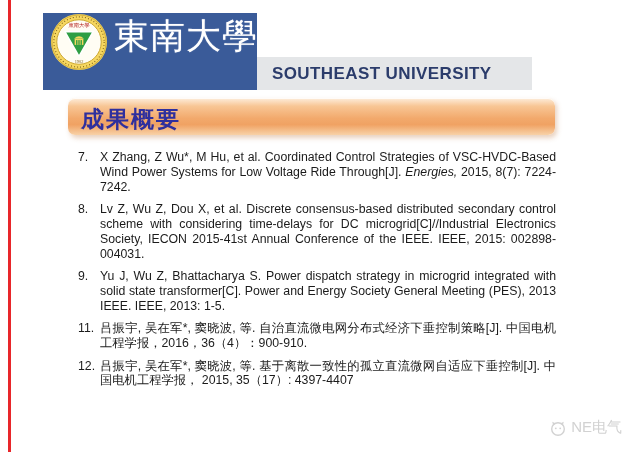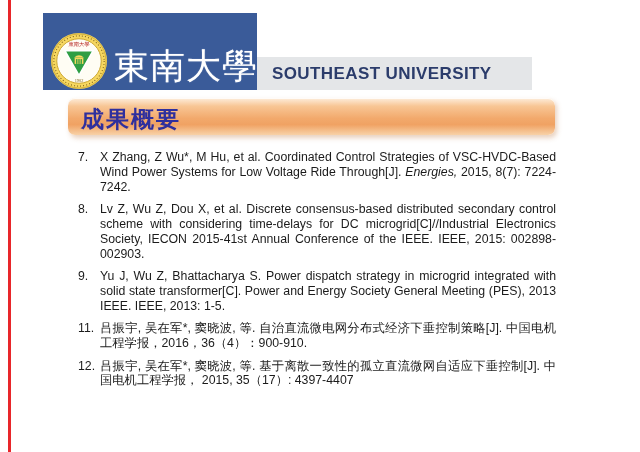--- a/index.html
+++ b/index.html
@@ -5,21 +5,21 @@
   html,body{margin:0;padding:0;background:#ffffff;}
   body{width:640px;height:452px;position:relative;overflow:hidden;
        font-family:"Liberation Sans",sans-serif;}
   .slide{position:absolute;inset:0;background:#ffffff;}
 
   
   .red-line{position:absolute;left:8px;top:0;width:3px;height:452px;background:#e8262a;}
 
   
   .logo-band{position:absolute;left:43px;top:13px;width:214px;height:77px;
-             background:#3a5b99;display:flex;align-items:flex-end;}
+             background:#3a5b99;display:flex;align-items:flex-start;}
   .seal{width:58px;height:58px;margin-left:7px;flex:none;}
   .logo-cn{color:#ffffff;font-family:"DejaVu Serif",serif;font-size:35px;
            letter-spacing:1px;margin-left:6px;white-space:nowrap;
            text-shadow:0 0 1px rgba(255,255,255,.6);}
 
   
   .en-band{position:absolute;left:257px;top:57px;width:275px;height:33px;
            background:#e4e6e8;display:flex;align-items:center;padding-left:15px;
            box-sizing:border-box;}
   .en-name{font-family:Liberation Sans, sans-serif;font-weight:bold;font-size:17px;
@@ -82,30 +82,42 @@
     <span class="banner-title">成果概要</span>
   </div>
 
   <div class="refs" id="refs">
       <div class="ref">
         <span class="ref-num">7.</span>
         <span class="ref-body"><span>X Zhang, </span><span class="seg-b">Z Wu*</span><span>, M Hu, et al. Coordinated Control Strategies of VSC-HVDC-Based Wind Power Systems for Low Voltage Ride Through[J]. </span><span class="seg-i">Energies,</span><span> 2015, 8(7): 7224-7242.</span></span>
       </div>
       <div class="ref">
         <span class="ref-num">8.</span>
-        <span class="ref-body"><span>Lv Z, </span><span class="seg-b">Wu Z</span><span>, Dou X, et al. Discrete consensus-based distributed secondary control scheme with considering time-delays for DC microgrid[C]//Industrial Electronics Society, IECON 2015-41st Annual Conference of the IEEE. IEEE, 2015: 002898-002903.</span></span>
+        <span class="ref-body"><span>Lv Z, </span><span class="seg-b">Wu Z</span><span>, Dou X, et al. Discrete consensus-based distributed secondary control scheme with considering time-delays for DC microgrid[C]//Industrial Electronics Society, IECON 2015-41st Annual Conference of the IEEE. IEEE, 2015: 002898-004031.</span></span>
       </div>
       <div class="ref">
         <span class="ref-num">9.</span>
         <span class="ref-body"><span>Yu J, </span><span class="seg-b">Wu Z</span><span>, Bhattacharya S. Power dispatch strategy in microgrid integrated with solid state transformer[C]. Power and Energy Society General Meeting (PES), 2013 IEEE. IEEE, 2013: 1-5.</span></span>
       </div>
       <div class="ref">
         <span class="ref-num">11.</span>
         <span class="ref-body"><span>吕振宇, </span><span class="seg-b">吴在军*</span><span>, 窦晓波, 等. 自治直流微电网分布式经济下垂控制策略[J]. 中国电机工程学报，2016，36（4）：900-910.</span></span>
       </div>
       <div class="ref">
         <span class="ref-num">12.</span>
         <span class="ref-body"><span>吕振宇, </span><span class="seg-b">吴在军*</span><span>, 窦晓波, 等. 基于离散一致性的孤立直流微网自适应下垂控制[J]. 中国电机工程学报， 2015, 35（17）: 4397-4407</span></span>
       </div>
     </div>
 
+  <div class="watermark">
+    <span class="wm-icon">
+      <svg viewBox="0 0 18 18" width="18" height="18">
+        <circle cx="9" cy="10" r="6.3" fill="none" stroke="#d2d2d2" stroke-width="1.4"></circle>
+        <path d="M4.2 6.5 L3.2 2.8 L7 4.4 Z" fill="#d2d2d2"></path>
+        <path d="M13.8 6.5 L14.8 2.8 L11 4.4 Z" fill="#d2d2d2"></path>
+        <circle cx="6.8" cy="9.3" r="0.9" fill="#d2d2d2"></circle>
+        <circle cx="11.2" cy="9.3" r="0.9" fill="#d2d2d2"></circle>
+      </svg>
+    </span>
+    <span class="wm-text">NE电气</span>
+  </div>
 
 </div>
 
 </body></html>

